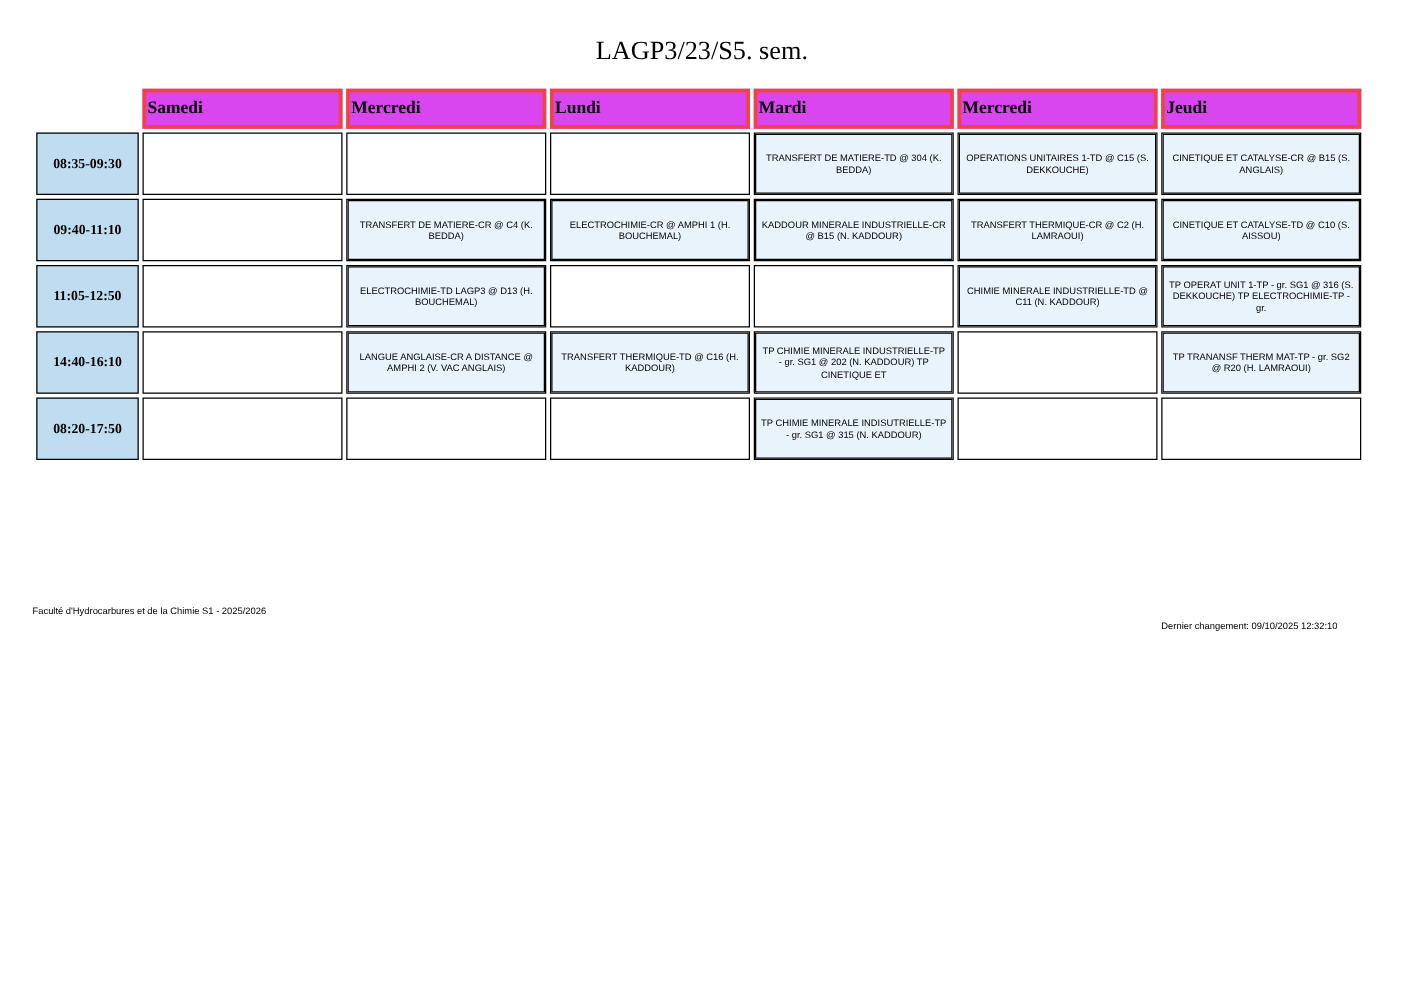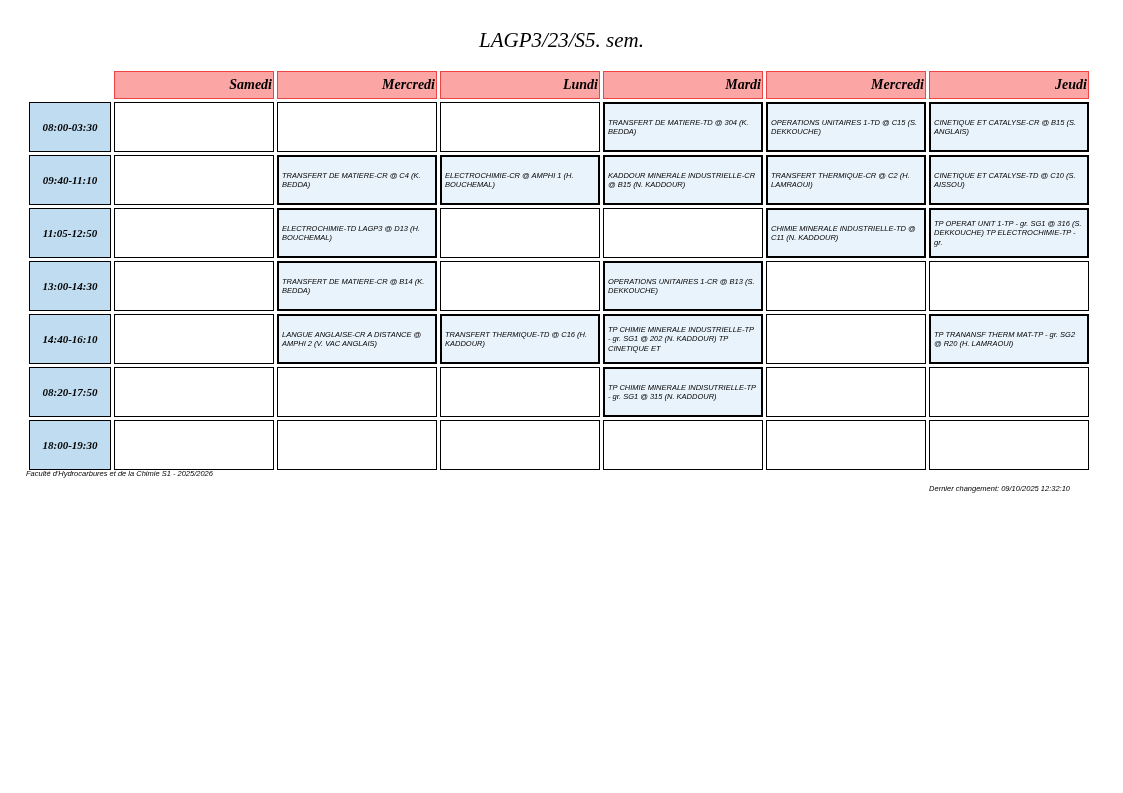--- a/index.html
+++ b/index.html
@@ -13,21 +13,20 @@
     font-family: "Liberation Sans", sans-serif;
     color: #000000;
     position: relative;
     overflow: hidden;
   }
   .page {
     position: absolute;
     left: 0; top: 0;
     width: 1123px;
     height: 793px;
-    font-style: italic;
   }
   .title {
     position: absolute;
     left: 0;
     top: 28px;
     width: 1123px;
     text-align: center;
     font-family: "Liberation Serif", serif;
     font-size: 21px;
     color: #000;
@@ -38,27 +37,27 @@
     top: 68px;
     width: 1044px;
     border-collapse: separate;
     border-spacing: 3px;
     table-layout: fixed;
   }
   .grid col.timecol { width: 82px; }
   .grid col.daycol  { width: 160px; }
 
   th.dayhead {
-    background: #fca5a5;
-    border: 1px solid #ef4444;
+    background: #d946ef;
+    border: 3px solid #ef4444;
     height: 24px;
     font-family: "Liberation Serif", serif;
     font-size: 14px;
     font-weight: bold;
-    text-align: right;
+    text-align: left;
     vertical-align: middle;
   }
   th.corner {
     border: none;
     background: transparent;
   }
   td.timecell {
     background: #bfdcf0;
     border: 1px solid #000;
     height: 46px;
@@ -76,40 +75,41 @@
     background: #ffffff;
   }
   .event {
     box-sizing: border-box;
     width: 100%;
     height: 100%;
     border: 1px solid #000;
     background: #e9f3fb;
     font-size: 7.5px;
     line-height: 1.22;
+    text-align: center;
     display: flex;
     align-items: center;
     justify-content: center;
     padding: 2px 3px;
     overflow: hidden;
   }
   .event.empty {
     border: none;
     background: transparent;
   }
   .footer-left {
     position: absolute;
     left: 26px;
-    top: 469px;
+    top: 484px;
     font-size: 7.5px;
   }
   .footer-right {
     position: absolute;
     right: 53px;
-    top: 484px;
+    top: 496px;
     font-size: 7.5px;
     text-align: left;
   }
 </style>
 </head>
 <body>
 
 <div class="page">
 
   <div class="title">LAGP3/23/S5. sem.</div>
@@ -130,21 +130,21 @@
         <th class="dayhead">Samedi</th>
         <th class="dayhead">Mercredi</th>
         <th class="dayhead">Lundi</th>
         <th class="dayhead">Mardi</th>
         <th class="dayhead">Mercredi</th>
         <th class="dayhead">Jeudi</th>
       </tr>
     </thead>
     <tbody>
       <tr>
-        <td class="timecell">08:00-03:30</td>
+        <td class="timecell">08:35-09:30</td>
         <td class="slot">
             <div class="event empty"></div>
           </td>
         <td class="slot">
             <div class="event empty"></div>
           </td>
         <td class="slot">
             <div class="event empty"></div>
           </td>
         <td class="slot">
@@ -193,41 +193,20 @@
             <div class="event empty"></div>
           </td>
         <td class="slot">
             <div class="event">CHIMIE MINERALE INDUSTRIELLE-TD @ C11 (N. KADDOUR)</div>
           </td>
         <td class="slot">
             <div class="event">TP  OPERAT UNIT 1-TP - gr. SG1 @ 316 (S. DEKKOUCHE) TP ELECTROCHIMIE-TP - gr.</div>
           </td>
       </tr>
       <tr>
-        <td class="timecell">13:00-14:30</td>
-        <td class="slot">
-            <div class="event empty"></div>
-          </td>
-        <td class="slot">
-            <div class="event">TRANSFERT DE MATIERE-CR @ B14 (K. BEDDA)</div>
-          </td>
-        <td class="slot">
-            <div class="event empty"></div>
-          </td>
-        <td class="slot">
-            <div class="event">OPERATIONS UNITAIRES 1-CR @ B13 (S. DEKKOUCHE)</div>
-          </td>
-        <td class="slot">
-            <div class="event empty"></div>
-          </td>
-        <td class="slot">
-            <div class="event empty"></div>
-          </td>
-      </tr>
-      <tr>
         <td class="timecell">14:40-16:10</td>
         <td class="slot">
             <div class="event empty"></div>
           </td>
         <td class="slot">
             <div class="event">LANGUE ANGLAISE-CR A DISTANCE @ AMPHI 2 (V. VAC ANGLAIS)</div>
           </td>
         <td class="slot">
             <div class="event">TRANSFERT THERMIQUE-TD @ C16 (H. KADDOUR)</div>
           </td>
@@ -247,41 +226,20 @@
             <div class="event empty"></div>
           </td>
         <td class="slot">
             <div class="event empty"></div>
           </td>
         <td class="slot">
             <div class="event empty"></div>
           </td>
         <td class="slot">
             <div class="event">TP CHIMIE MINERALE INDISUTRIELLE-TP - gr. SG1 @ 315 (N. KADDOUR)</div>
-          </td>
-        <td class="slot">
-            <div class="event empty"></div>
-          </td>
-        <td class="slot">
-            <div class="event empty"></div>
-          </td>
-      </tr>
-      <tr>
-        <td class="timecell">18:00-19:30</td>
-        <td class="slot">
-            <div class="event empty"></div>
-          </td>
-        <td class="slot">
-            <div class="event empty"></div>
-          </td>
-        <td class="slot">
-            <div class="event empty"></div>
-          </td>
-        <td class="slot">
-            <div class="event empty"></div>
           </td>
         <td class="slot">
             <div class="event empty"></div>
           </td>
         <td class="slot">
             <div class="event empty"></div>
           </td>
       </tr>
     </tbody>
   </table>

